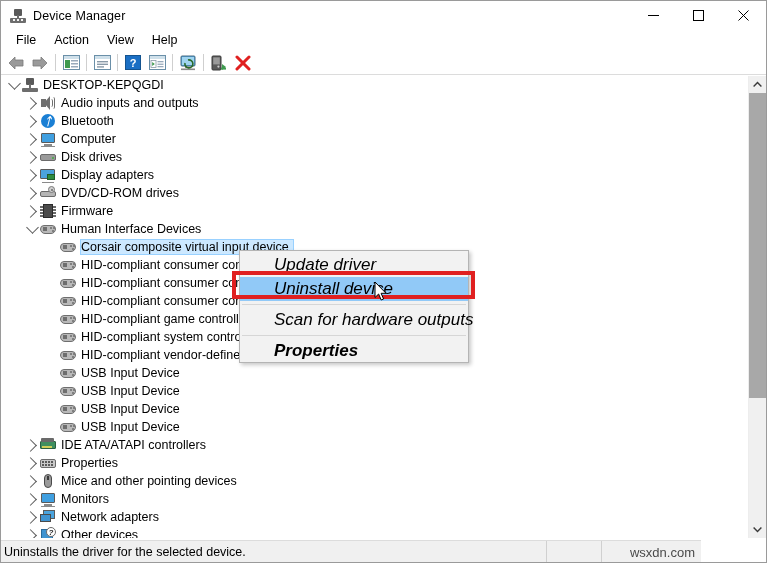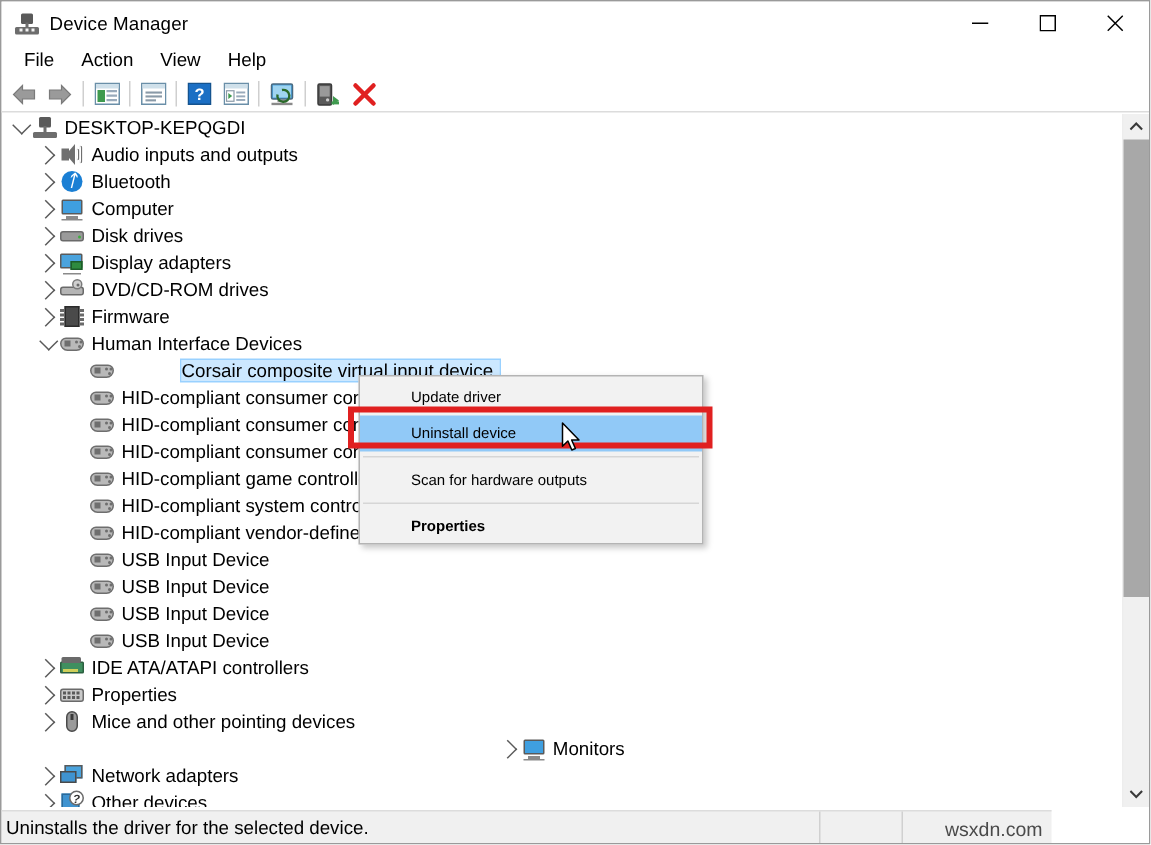--- a/index.html
+++ b/index.html
@@ -220,23 +220,24 @@
     background: #f2f2f2;
     border: 1px solid #b4b4b4;
     box-shadow: 2px 2px 4px rgba(0,0,0,0.22);
     padding: 2px 0;
     z-index: 40;
   }
   .ctx-item {
     height: 24px;
     display: flex; align-items: center;
     padding-left: 34px;
-    font-size: 10px;
+    font-size: 17px;
     color: #000000;
     white-space: nowrap;
+    font-style: italic;
   }
   .ctx-item.highlight {
     background: #91c9f7;
   }
   .ctx-item.bold { font-weight: bold; }
   .ctx-sep {
     height: 1px; background: #d6d6d6;
     margin: 3px 2px 3px 2px;
   }
   .red-box {
@@ -534,21 +535,21 @@
       <span class="ico ic-hid">
           <i class="body"></i>
           <i class="pad"></i>
           <i class="btn1"></i>
           <i class="btn2"></i>
           <i class="btn3"></i>
         </span>
       <span class="lbl">Human Interface Devices</span>
     </div>
 
-    <div class="row selected" style="padding-left:58px;gap:40px;">
+    <div class="row selected" style="padding-left:58px;">
       <span class="ico ic-hid">
           <i class="body"></i>
           <i class="pad"></i>
           <i class="btn1"></i>
           <i class="btn2"></i>
           <i class="btn3"></i>
         </span>
       <span class="lbl">Corsair composite virtual input device</span>
     </div>
 
@@ -696,21 +697,21 @@
       <span class="chev">
           <i class="chev-right"></i>
         </span>
       <span class="ico ic-mouse">
           <i class="body"></i>
           <i class="wheel"></i>
         </span>
       <span class="lbl">Mice and other pointing devices</span>
     </div>
 
-    <div class="row" style="justify-content:center;">
+    <div class="row" style="padding-left:22px;">
       <span class="chev">
           <i class="chev-right"></i>
         </span>
       <span class="ico ic-monitor">
           <i class="scr"></i>
           <i class="std"></i>
           <i class="base"></i>
         </span>
       <span class="lbl">Monitors</span>
     </div>

